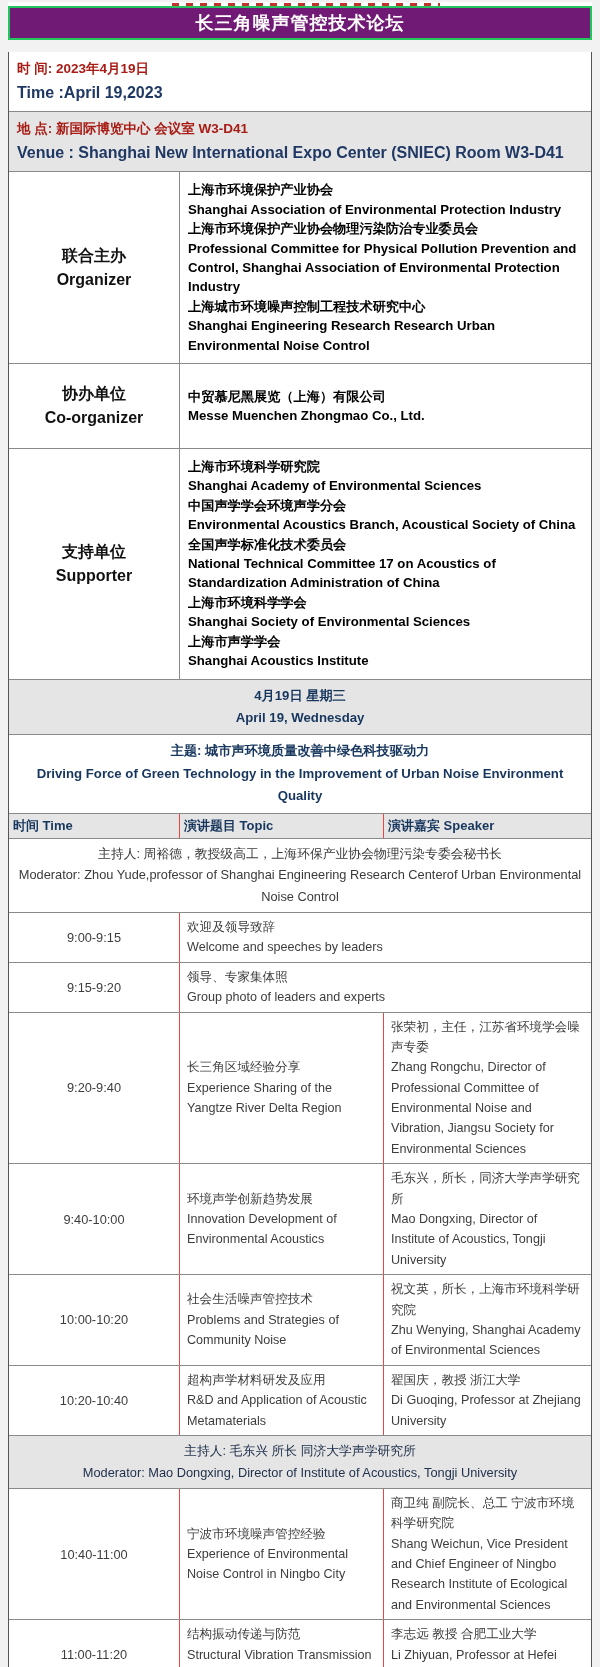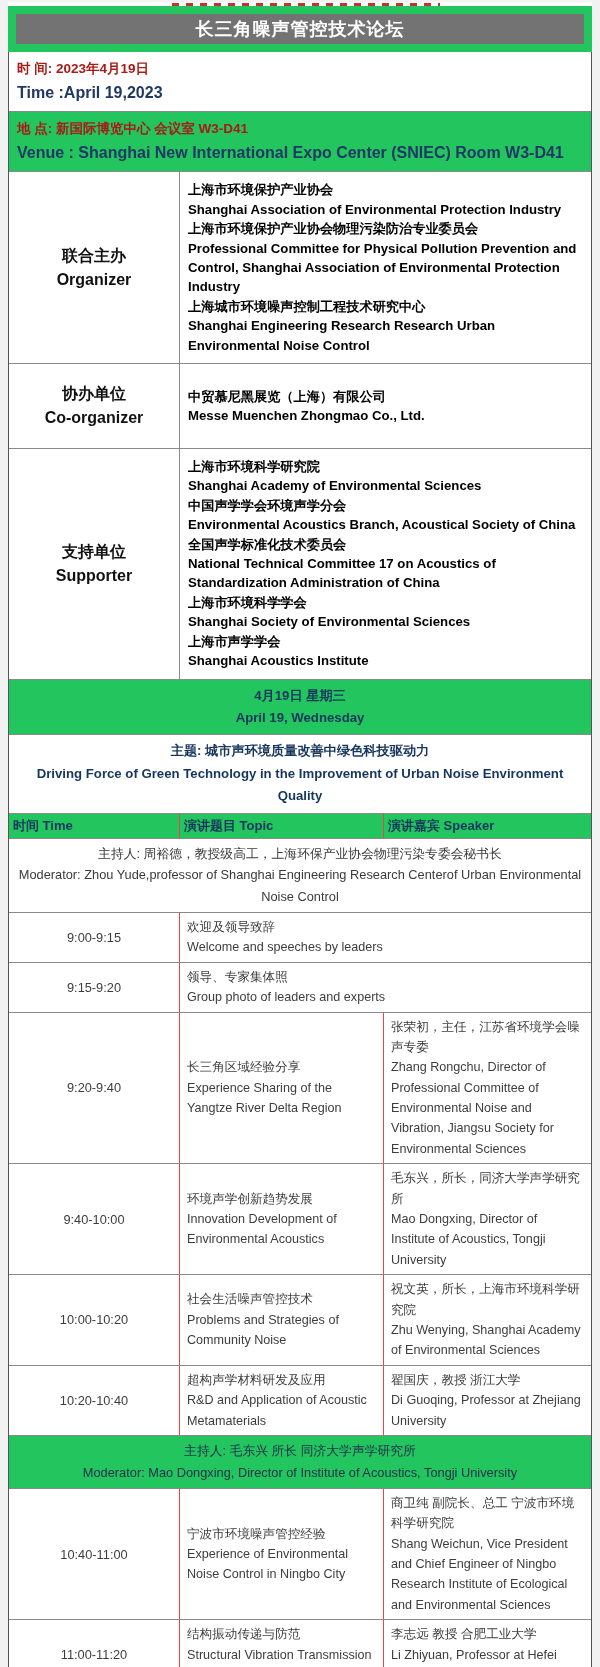--- a/index.html
+++ b/index.html
@@ -3,33 +3,33 @@
 <meta charset="utf-8">
 <style>
   html,body{margin:0;padding:0;background:#f2f2f2;}
   body{width:600px;font-family:"Liberation Sans","DejaVu Sans",sans-serif;-webkit-font-smoothing:antialiased;}
   .sheet{width:584px;margin:0 8px;padding-top:2px;}
   
   .top-strip{height:4px;overflow:hidden;position:relative;background:#fff;}
   .top-strip .dashes{position:absolute;left:28%;top:1px;width:46%;height:3px;
     background:repeating-linear-gradient(90deg,#c2352c 0 7px,transparent 7px 14px);}
   
-  .title-bar{background:#737373;border:8px solid #22c55e;min-height:30px;
+  .title-bar{background:#701a75;border:2px solid #22c55e;min-height:30px;
     display:flex;align-items:center;justify-content:center;}
   .title-bar .t{color:#ffffff;font-weight:bold;font-size:18px;letter-spacing:1px;}
   
   .tbl{border:1px solid #555;border-top:none;background:#fff;}
   .row{border-top:1px solid #8a8a8a;}
   .row:first-child{border-top:none;}
-  .blue{background:#22c55e;}
+  .blue{background:#e5e5e5;}
   
   .inforow{padding:6px 8px;display:flex;flex-direction:column;justify-content:center;}
   .inforow .zh{color:#a81c15;font-weight:bold;font-size:13.5px;line-height:1.6;}
   .inforow .en{color:#1f3864;font-weight:bold;font-size:16px;line-height:1.6;}
-  .h-time{min-height:44px;}
+  .h-time{min-height:44px;margin-top:12px;}
   .h-venue{min-height:36px;}
   
   .orow{display:grid;grid-template-columns:170px 1fr;}
   .orow .label{display:flex;flex-direction:column;align-items:center;justify-content:center;
     font-weight:bold;color:#111;font-size:16px;line-height:1.5;}
   .orow .content{border-left:1px solid #8a8a8a;padding:8px 6px 8px 8px;
     display:flex;flex-direction:column;justify-content:center;}
   .orow .content .line{display:block;font-weight:bold;color:#000000;font-size:13.2px;line-height:1.47;}
   .h-org{min-height:166px;}
   .h-coorg{min-height:84px;}

